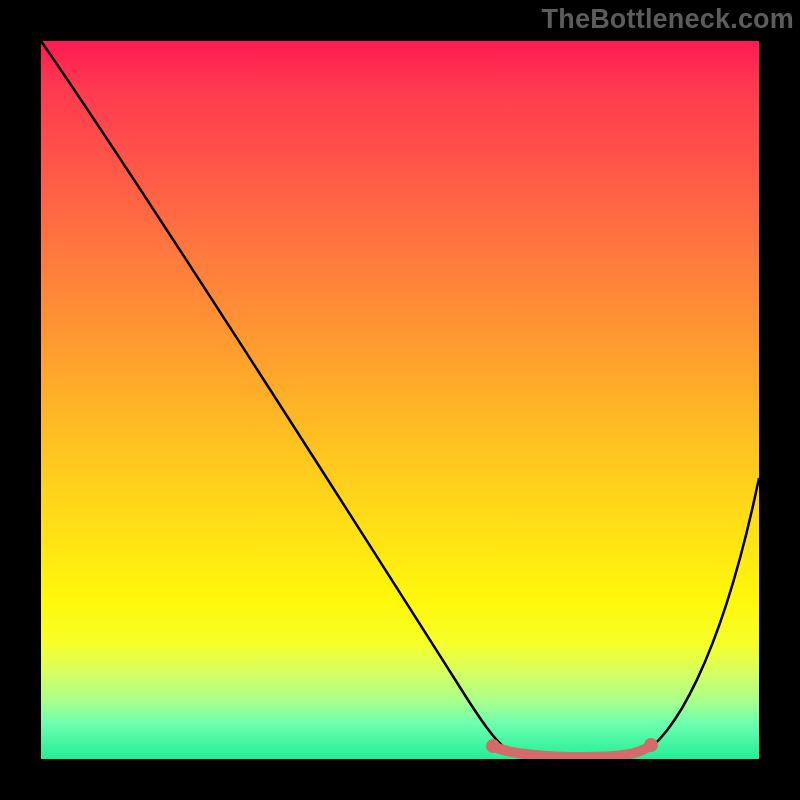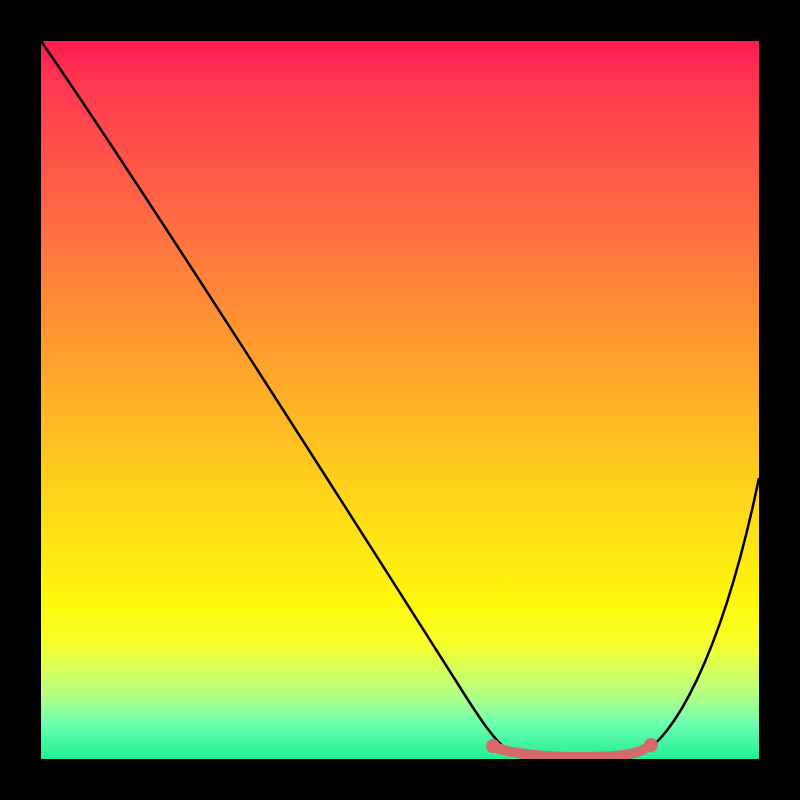--- a/index.html
+++ b/index.html
@@ -67,13 +67,14 @@
 
       <path fill="none" stroke="#000" stroke-width="2.5" d="M 0 0 C 90 130, 250 380, 415 640 C 440 680, 455 702, 470 712 C 500 716, 560 716, 600 712 C 630 700, 680 620, 718 437"></path>
 
       <path fill="none" stroke="#d46a6a" stroke-width="10" stroke-linecap="round" d="M 452 705 C 465 712, 500 716, 545 716 C 575 716, 598 714, 610 704"></path>
 
       <circle cx="452" cy="705" r="7" fill="#d46a6a"></circle>
       <circle cx="610" cy="704" r="7" fill="#d46a6a"></circle>
     </svg>
   </div>
 
+  <div class="watermark">TheBottleneck.com</div>
 </div>
 
 </body></html>

